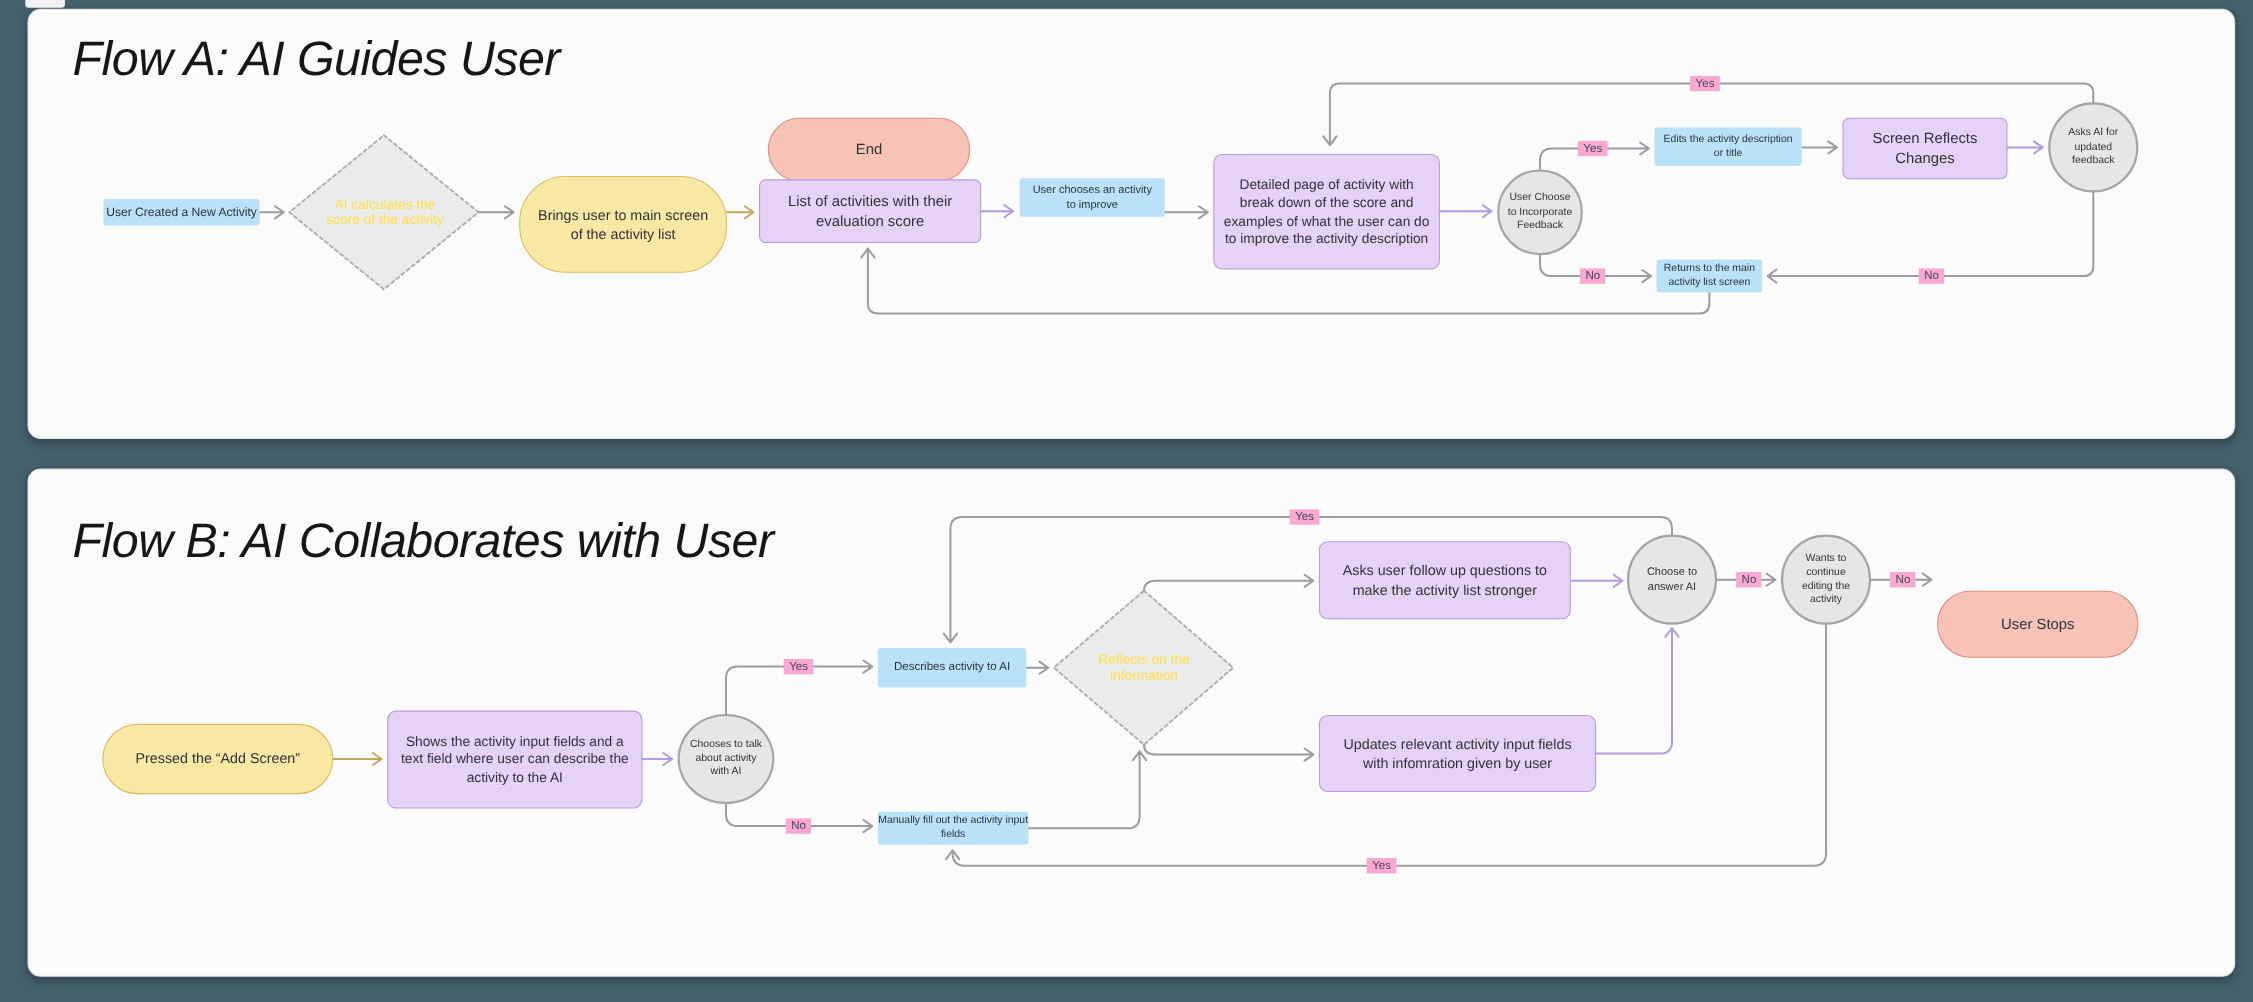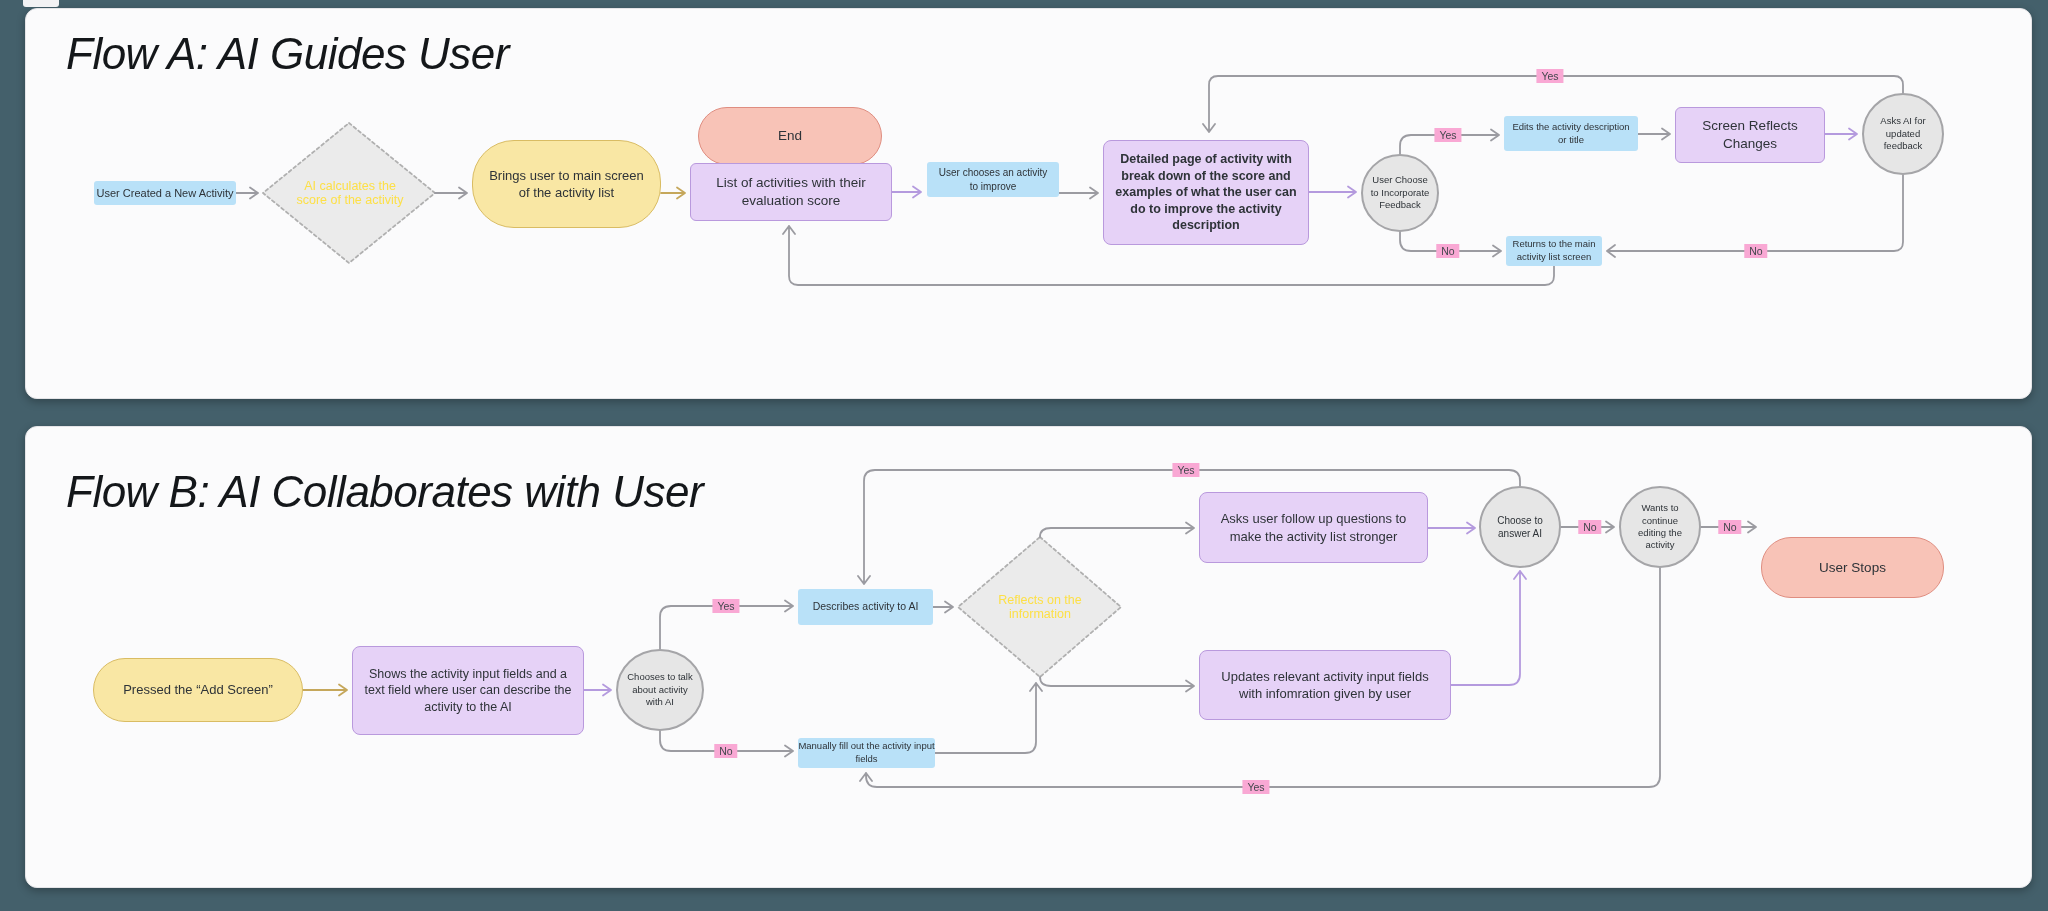--- a/index.html
+++ b/index.html
@@ -34,25 +34,25 @@
   .circle{background:#e6e6e6;border:2px solid #a5a5a8;border-radius:50%;line-height:1.3;}
   .dtext{position:absolute;display:flex;align-items:center;justify-content:center;text-align:center;color:#fde047;}
   .edge-label{
     position:absolute;transform:translate(-50%,-50%);
     background:#f9a8d4;color:#43474d;font-size:10.5px;font-weight:400;
     padding:1px 5px;white-space:nowrap;
   }
   
   #n-a-start{left:94px;top:181px;width:142px;height:24px;font-size:11px;}
   #n-a-calc{left:294px;top:158px;width:112px;height:70px;font-size:12.5px;}
-  #n-a-brings{left:472px;top:140px;width:189px;height:88px;border-radius:42px;font-size:13px;padding:0 14px;}
+  #n-a-brings{left:472px;top:160px;width:189px;height:88px;border-radius:42px;font-size:13px;padding:0 14px;}
   #n-a-end{left:698px;top:67px;width:184px;height:58px;border-radius:29px;font-size:13.5px;}
   #n-a-list{left:690px;top:163px;width:202px;height:58px;border-radius:6px;font-size:13.5px;}
   #n-a-chooses{left:927px;top:162px;width:132px;height:35px;font-size:10px;padding:0 8px;}
-  #n-a-detail{left:1103px;top:140px;width:206px;height:105px;font-size:12.5px;padding:0 8px;font-weight:bold;}
+  #n-a-detail{left:1103px;top:140px;width:206px;height:105px;font-size:12.5px;padding:0 8px;}
   #n-a-incorporate{left:1361px;top:154px;width:78px;height:78px;font-size:9.5px;padding:0 6px;}
   #n-a-edits{left:1504px;top:116px;width:134px;height:35px;font-size:9.5px;padding:0 6px;}
   #n-a-screen{left:1675px;top:107px;width:150px;height:56px;border-radius:6px;font-size:13.5px;}
   #n-a-asks{left:1862px;top:93px;width:82px;height:82px;font-size:9.5px;padding:0 8px;}
   #n-a-returns{left:1506px;top:236px;width:96px;height:30px;font-size:9.5px;padding:0 4px;}
   #n-b-pressed{left:93px;top:658px;width:210px;height:64px;border-radius:32px;font-size:13px;}
   #n-b-shows{left:352px;top:646px;width:232px;height:89px;font-size:12.5px;padding:0 10px;}
   #n-b-talk{left:616px;top:649px;width:88px;height:82px;font-size:9.5px;padding:0 8px;}
   #n-b-describes{left:798px;top:589px;width:135px;height:36px;font-size:10.5px;}
   #n-b-reflects{left:985px;top:577px;width:110px;height:60px;font-size:12.5px;}

